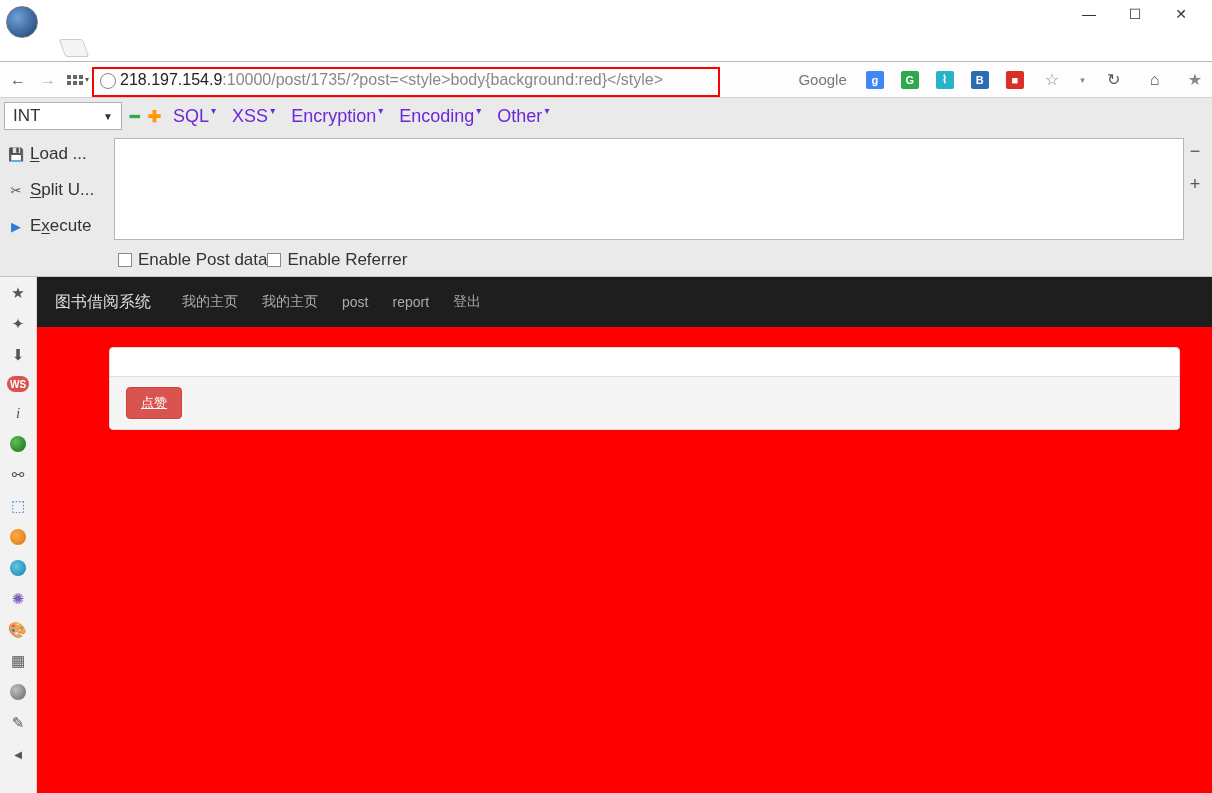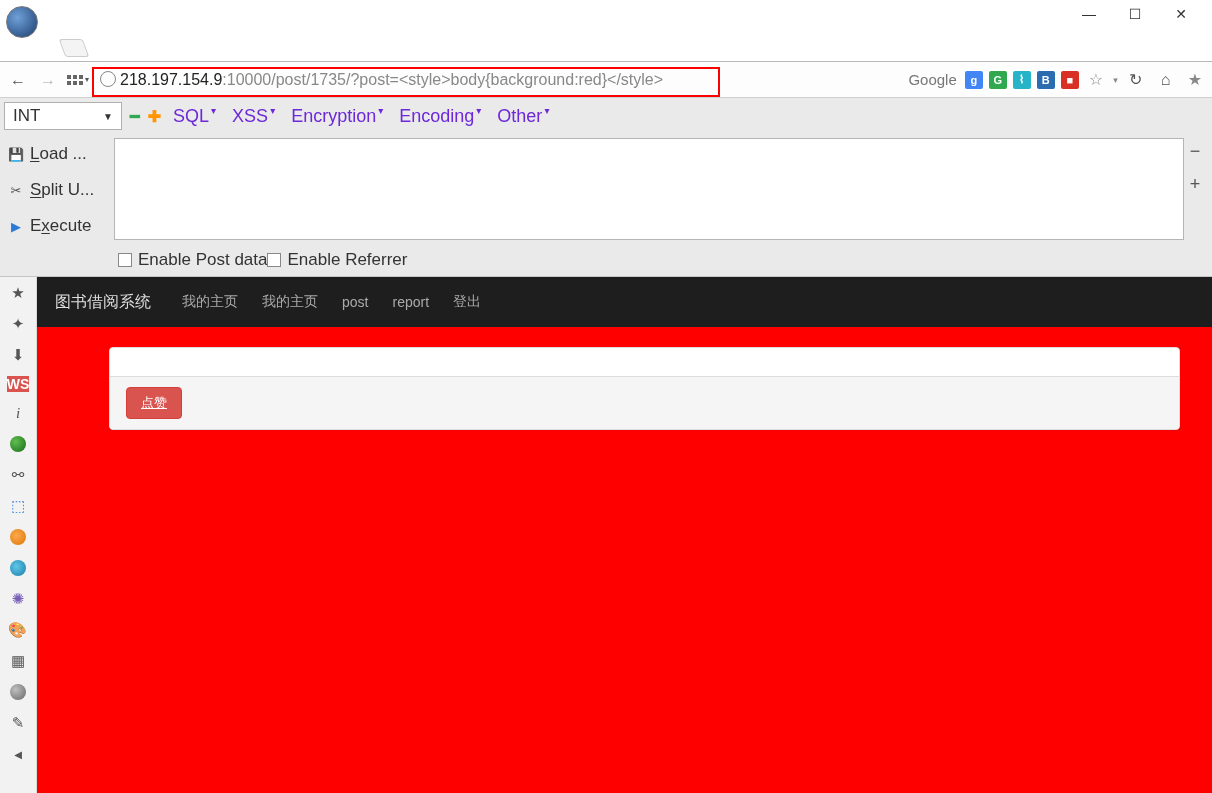--- a/index.html
+++ b/index.html
@@ -13,27 +13,27 @@
 .tabstrip { height: 34px; display: flex; align-items: flex-end; padding-left: 52px; border-bottom: 1px solid #b8b8b8; background: #fff; }
 .tab { position: relative; height: 30px; padding: 0 30px 0 14px; border: 1px solid #b8b8b8; border-bottom: none; border-radius: 6px 14px 0 0; background: #f7f7f7; display: flex; align-items: center; font-size: 15px; color: #444; min-width: 230px; }
 .tab .close-x { position: absolute; right: 10px; top: 6px; color: #888; font-size: 14px; }
 .newtab { width: 24px; height: 18px; margin-left: 10px; margin-bottom: 4px; border: 1px solid #ccc; background: #f4f4f4; transform: skewX(20deg); border-radius: 3px; }
 
 .navbar { height: 36px; display: flex; align-items: center; padding: 0 6px; gap: 6px; border-bottom: 1px solid #d0d0d0; background: #fdfdfd; }
 .nav-btn { width: 24px; height: 24px; display: flex; align-items: center; justify-content: center; color: #555; font-size: 16px; }
 .grid-icon { display: flex; flex-direction: column; gap: 2px; }
 .grid-icon .row { display: flex; gap: 2px; }
 .grid-icon .sq { width: 4px; height: 4px; background: #666; }
-.url-wrap { flex: 1; display: flex; align-items: flex-start; position: relative; margin: 12px 4px; }
+.url-wrap { flex: 1; display: flex; align-items: flex-end; position: relative; margin: 12px 4px; }
 .url-highlight { position: absolute; left: -8px; top: -4px; height: 30px; border: 2px solid #ff0000; width: 628px; pointer-events: none; }
 .globe-ic { width: 16px; height: 16px; border: 1px solid #888; border-radius: 50%; margin-right: 4px; position: relative; flex-shrink: 0; }
 .url-text { font-size: 16px; font-family: "Segoe UI", sans-serif; white-space: nowrap; }
 .url-host { color: #222; }
 .url-rest { color: #888; }
-.right-icons { display: flex; align-items: center; gap: 6px; margin-left: auto; }
+.right-icons { display: flex; align-items: center; gap: 17px; margin-left: auto; }
 .goog-lbl { color: #777; font-size: 15px; margin-right: 2px; }
 .ext-badge { width: 18px; height: 18px; border-radius: 2px; display: flex; align-items: center; justify-content: center; color: #fff; font-size: 11px; font-weight: bold; }
 .bg-blue { background: #4285f4; } .bg-green { background: #2fa84f; } .bg-teal { background: #28b4c8; } .bg-dblue { background: #2b6cb0; } .bg-red { background: #d93025; }
 .star-ic { color: #888; font-size: 16px; margin: 0 4px; }
 
 .hackbar { background: #eaeaea; border-bottom: 1px solid #c5c5c5; }
 .hb-top { height: 36px; display: flex; align-items: center; padding: 0 6px 0 4px; gap: 8px; }
 .hb-sel { height: 28px; width: 118px; border: 1px solid #b0b0b0; background: #fff; display: flex; align-items: center; justify-content: space-between; padding: 0 8px; font-size: 17px; color: #333; }
 .hb-dash { color: #2fa84f; font-weight: bold; font-size: 16px; }
 .hb-plus { color: #ff9500; font-weight: bold; font-size: 16px; }
@@ -48,21 +48,21 @@
 .hb-textarea { flex: 1; margin: 4px 28px 4px 4px; border: 1px solid #b5b5b5; background: #fff; }
 .hb-pm { position: absolute; right: 8px; width: 18px; text-align: center; font-size: 18px; color: #555; }
 .hb-pm.minus { top: 141px; } .hb-pm.plus { top: 174px; }
 
 .hb-bottom { height: 32px; display: flex; align-items: center; padding-left: 118px; font-size: 17px; color: #333; }
 .hb-chk { width: 14px; height: 14px; border: 1px solid #888; display: inline-block; vertical-align: -2px; margin-right: 6px; background: #fff; }
 
 .content-row { display: flex; height: calc(793px - 28px - 34px - 36px - 36px - 110px - 32px); }
 .left-sidebar { width: 37px; background: #f2f2f2; border-right: 1px solid #d8d8d8; display: flex; flex-direction: column; align-items: center; padding-top: 6px; gap: 11px; }
 .ls-item { width: 22px; height: 20px; display: flex; align-items: center; justify-content: center; font-size: 15px; color: #555; }
-.ls-ws { background: #d9534f; color: #fff; font-size: 14px; font-weight: bold; border-radius: 0; width: 22px; height: 16px; }
+.ls-ws { background: #d9534f; color: #fff; font-size: 10px; font-weight: bold; border-radius: 8px; width: 22px; height: 16px; }
 .ls-globe { width: 16px; height: 16px; border-radius: 50%; background: radial-gradient(circle at 35% 35%, #5fbf4f, #1a6b1a); }
 .ls-cookie { width: 16px; height: 16px; border-radius: 50%; background: radial-gradient(circle at 40% 40%, #ffa94d, #d97706); }
 .ls-snail { width: 16px; height: 16px; border-radius: 50%; background: radial-gradient(circle at 40% 40%, #5fc8e8, #1a7ba8); }
 .ls-sphere { width: 16px; height: 16px; border-radius: 50%; background: radial-gradient(circle at 35% 35%, #c0c0c0, #666); }
 
 .page-area { flex: 1; background: #ff0000; overflow: auto; }
 .page-nav { height: 50px; background: #1e1e1e; display: flex; align-items: center; padding: 0 18px; gap: 24px; font-size: 14px; }
 .page-nav .brand { color: #ddd; font-size: 16px; margin-right: 7px; }
 .page-nav a { color: #aaa; text-decoration: none; }
 

